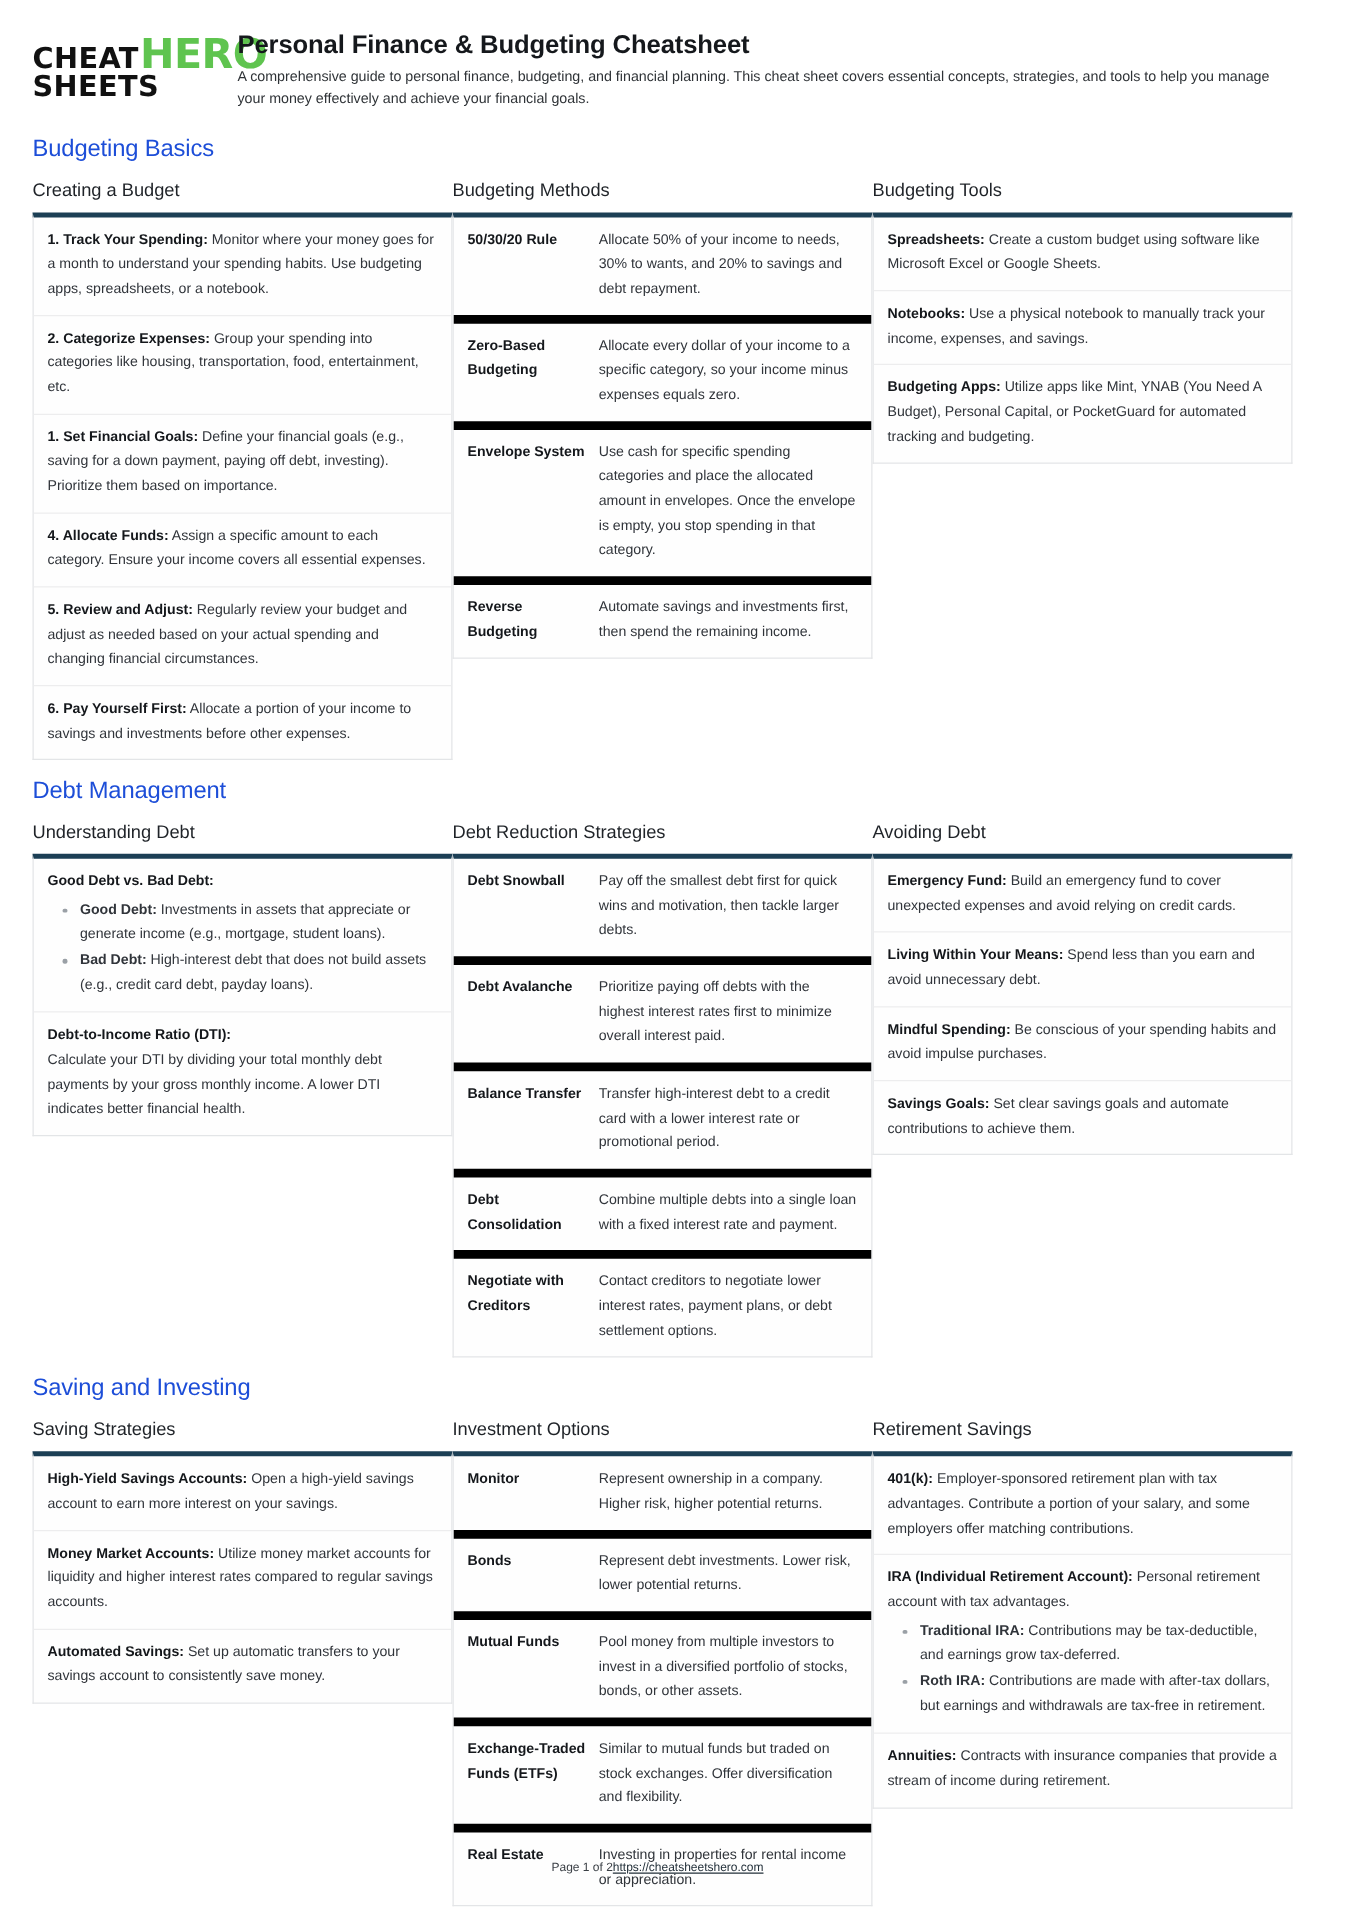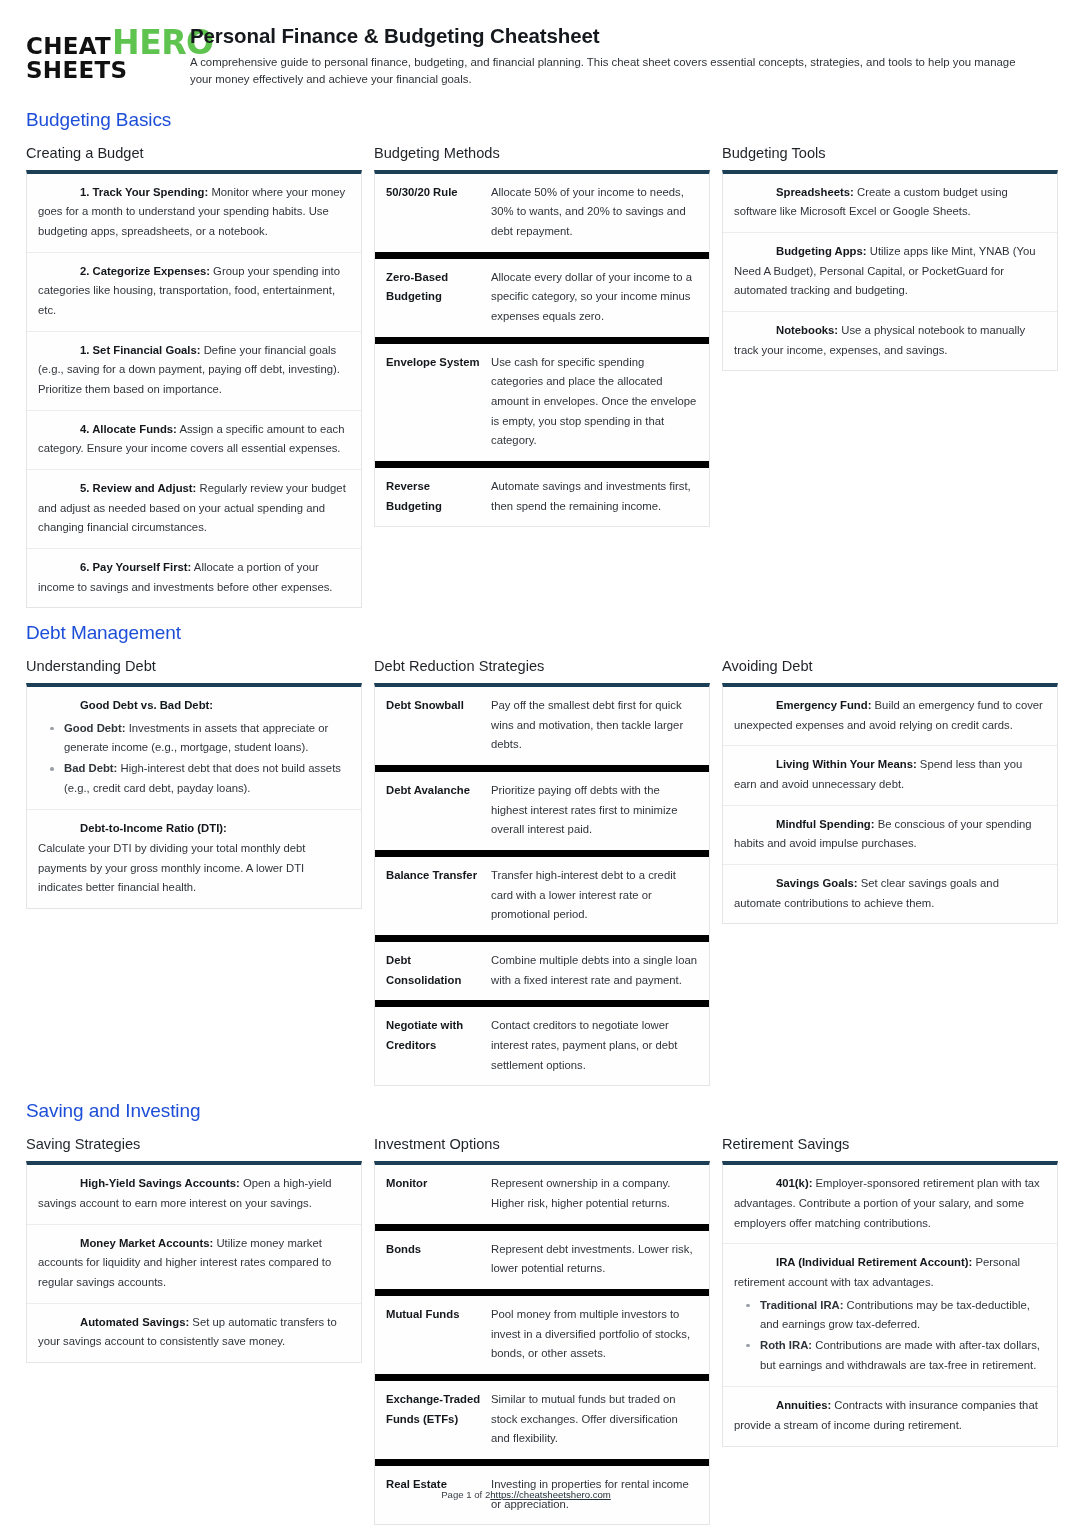--- a/index.html
+++ b/index.html
@@ -70,21 +70,20 @@
   
   .section-title {
     font-size: 19px;
     font-weight: 400;
     color: #1d4ed8;
     margin: 14px 0 14px 0;
     letter-spacing: -0.1px;
   }
   .columns {
     display: flex;
-    gap: 12px;
     align-items: flex-start;
   }
   .col { width: 336px; flex: 0 0 336px; }
 
   .card-title {
     font-size: 14.6px;
     font-weight: 400;
     color: #1f2328;
     margin: 0 0 9px 0;
   }
@@ -101,21 +100,20 @@
   .row:last-child { border-bottom: none; }
 
   .txt {
     font-size: 11.3px;
     line-height: 1.74;
     color: #30343a;
   }
   .txt b, .lbl {
     font-weight: 700;
     color: #14171b;
-    margin-left: 42px;
   }
 
   
   .drow {
     display: flex;
     border-bottom: 7px solid #000000;
     padding: 9px 11px 10px 11px;
     gap: 10px;
   }
   .drow:last-child { border-bottom: none; }
@@ -241,24 +239,24 @@
             </div>
           </div>
         </div>
         <div class="col">
           <div class="card-title">Budgeting Tools</div>
           <div class="card">
             <div class="row">
               <div class="txt"><b>Spreadsheets:</b> Create a custom budget using software like Microsoft Excel or Google Sheets.</div>
             </div>
             <div class="row">
+              <div class="txt"><b>Notebooks:</b> Use a physical notebook to manually track your income, expenses, and savings.</div>
+            </div>
+            <div class="row">
               <div class="txt"><b>Budgeting Apps:</b> Utilize apps like Mint, YNAB (You Need A Budget), Personal Capital, or PocketGuard for automated tracking and budgeting.</div>
-            </div>
-            <div class="row">
-              <div class="txt"><b>Notebooks:</b> Use a physical notebook to manually track your income, expenses, and savings.</div>
             </div>
           </div>
         </div>
       </div>
       <div class="section-title">Debt Management</div>
       <div class="columns">
         <div class="col">
           <div class="card-title">Understanding Debt</div>
           <div class="card">
             <div class="row">

